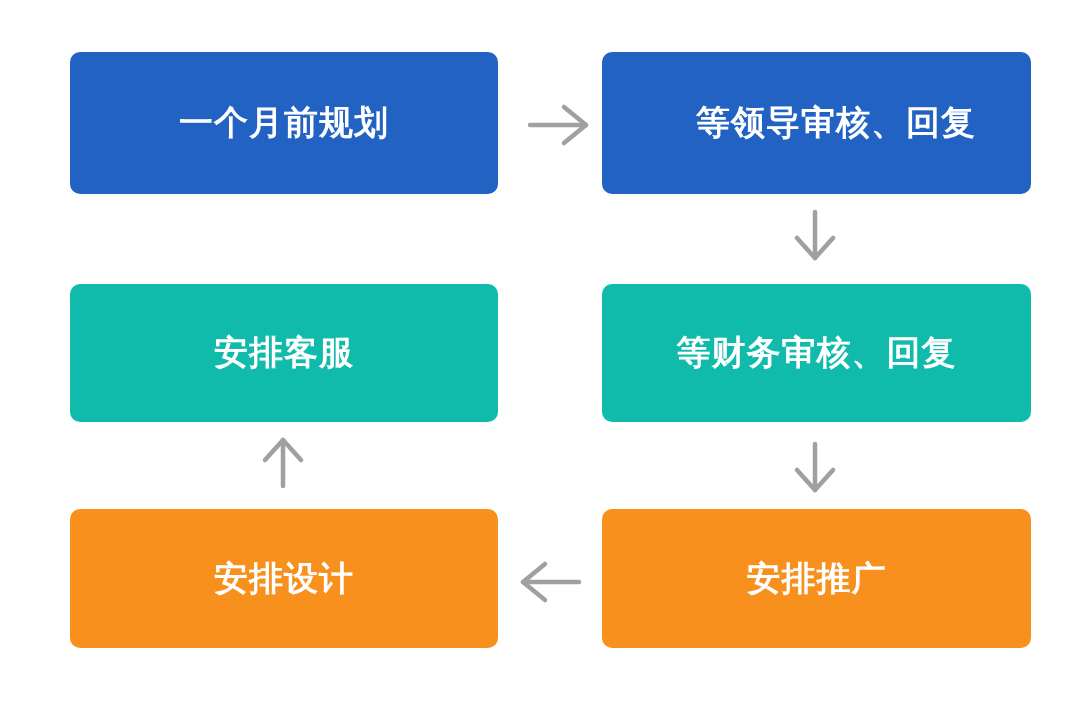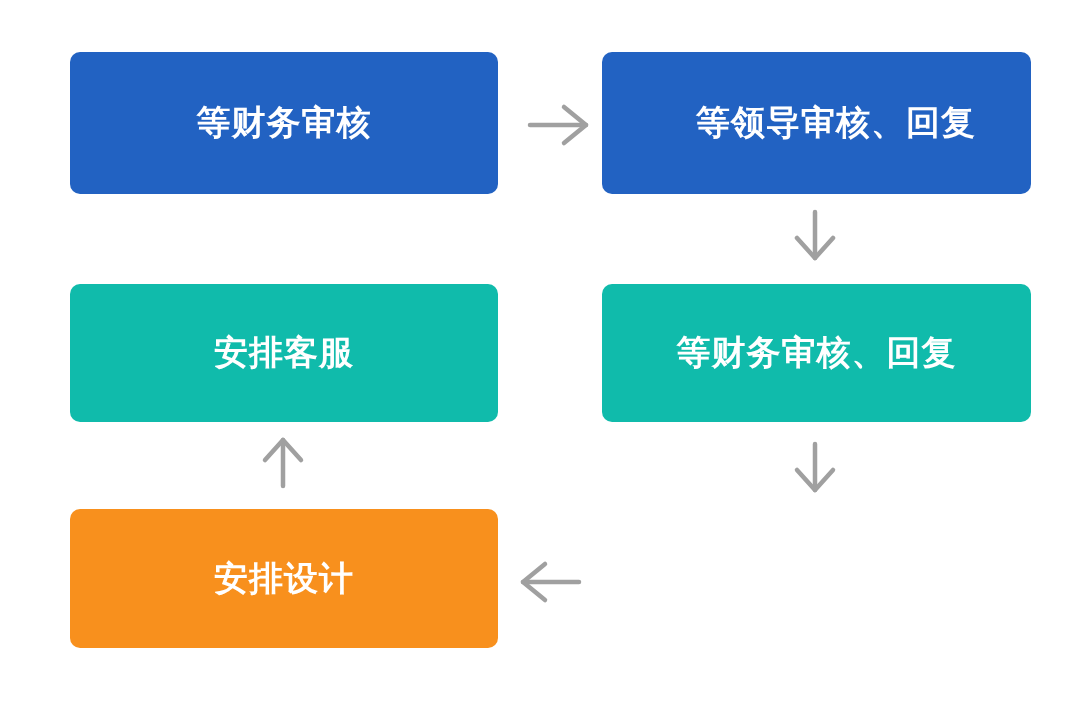--- a/index.html
+++ b/index.html
@@ -49,21 +49,21 @@
   .a-down2 { left: 791px; top: 440px; }
   .a-left  { left: 517px; top: 558px; }
   .a-up    { left: 259px; top: 434px; }
 </style>
 </head>
 <body style="background: rgb(255, 255, 255);">
 
 <div class="canvas" style="color: rgb(255, 255, 255);">
 
   <div class="node n1" style="background: rgb(34, 98, 194);">
-    <span class="node-label">等财务审核</span>
+    <span class="node-label">一个月前规划</span>
   </div>
 
   <svg class="arrow a-right" width="66" height="48" viewBox="0 0 66 48" style="stroke: rgb(160, 160, 160);">
     <path d="M4 24 H60"></path>
     <path d="M38 6 L60 24 L38 42"></path>
   </svg>
 
   <div class="node n2" style="background: rgb(34, 98, 194); padding-left: 39px;">
     <span class="node-label">等领导审核、回复</span>
   </div>
@@ -93,14 +93,17 @@
 
   <div class="node n5" style="background: rgb(248, 144, 29);">
     <span class="node-label">安排设计</span>
   </div>
 
   <svg class="arrow a-left" width="66" height="48" viewBox="0 0 66 48" style="stroke: rgb(160, 160, 160);">
     <path d="M62 24 H6"></path>
     <path d="M28 6 L6 24 L28 42"></path>
   </svg>
 
+  <div class="node n6" style="background: rgb(248, 144, 29);">
+    <span class="node-label">安排推广</span>
+  </div>
 
 </div>
 
 </body></html>

